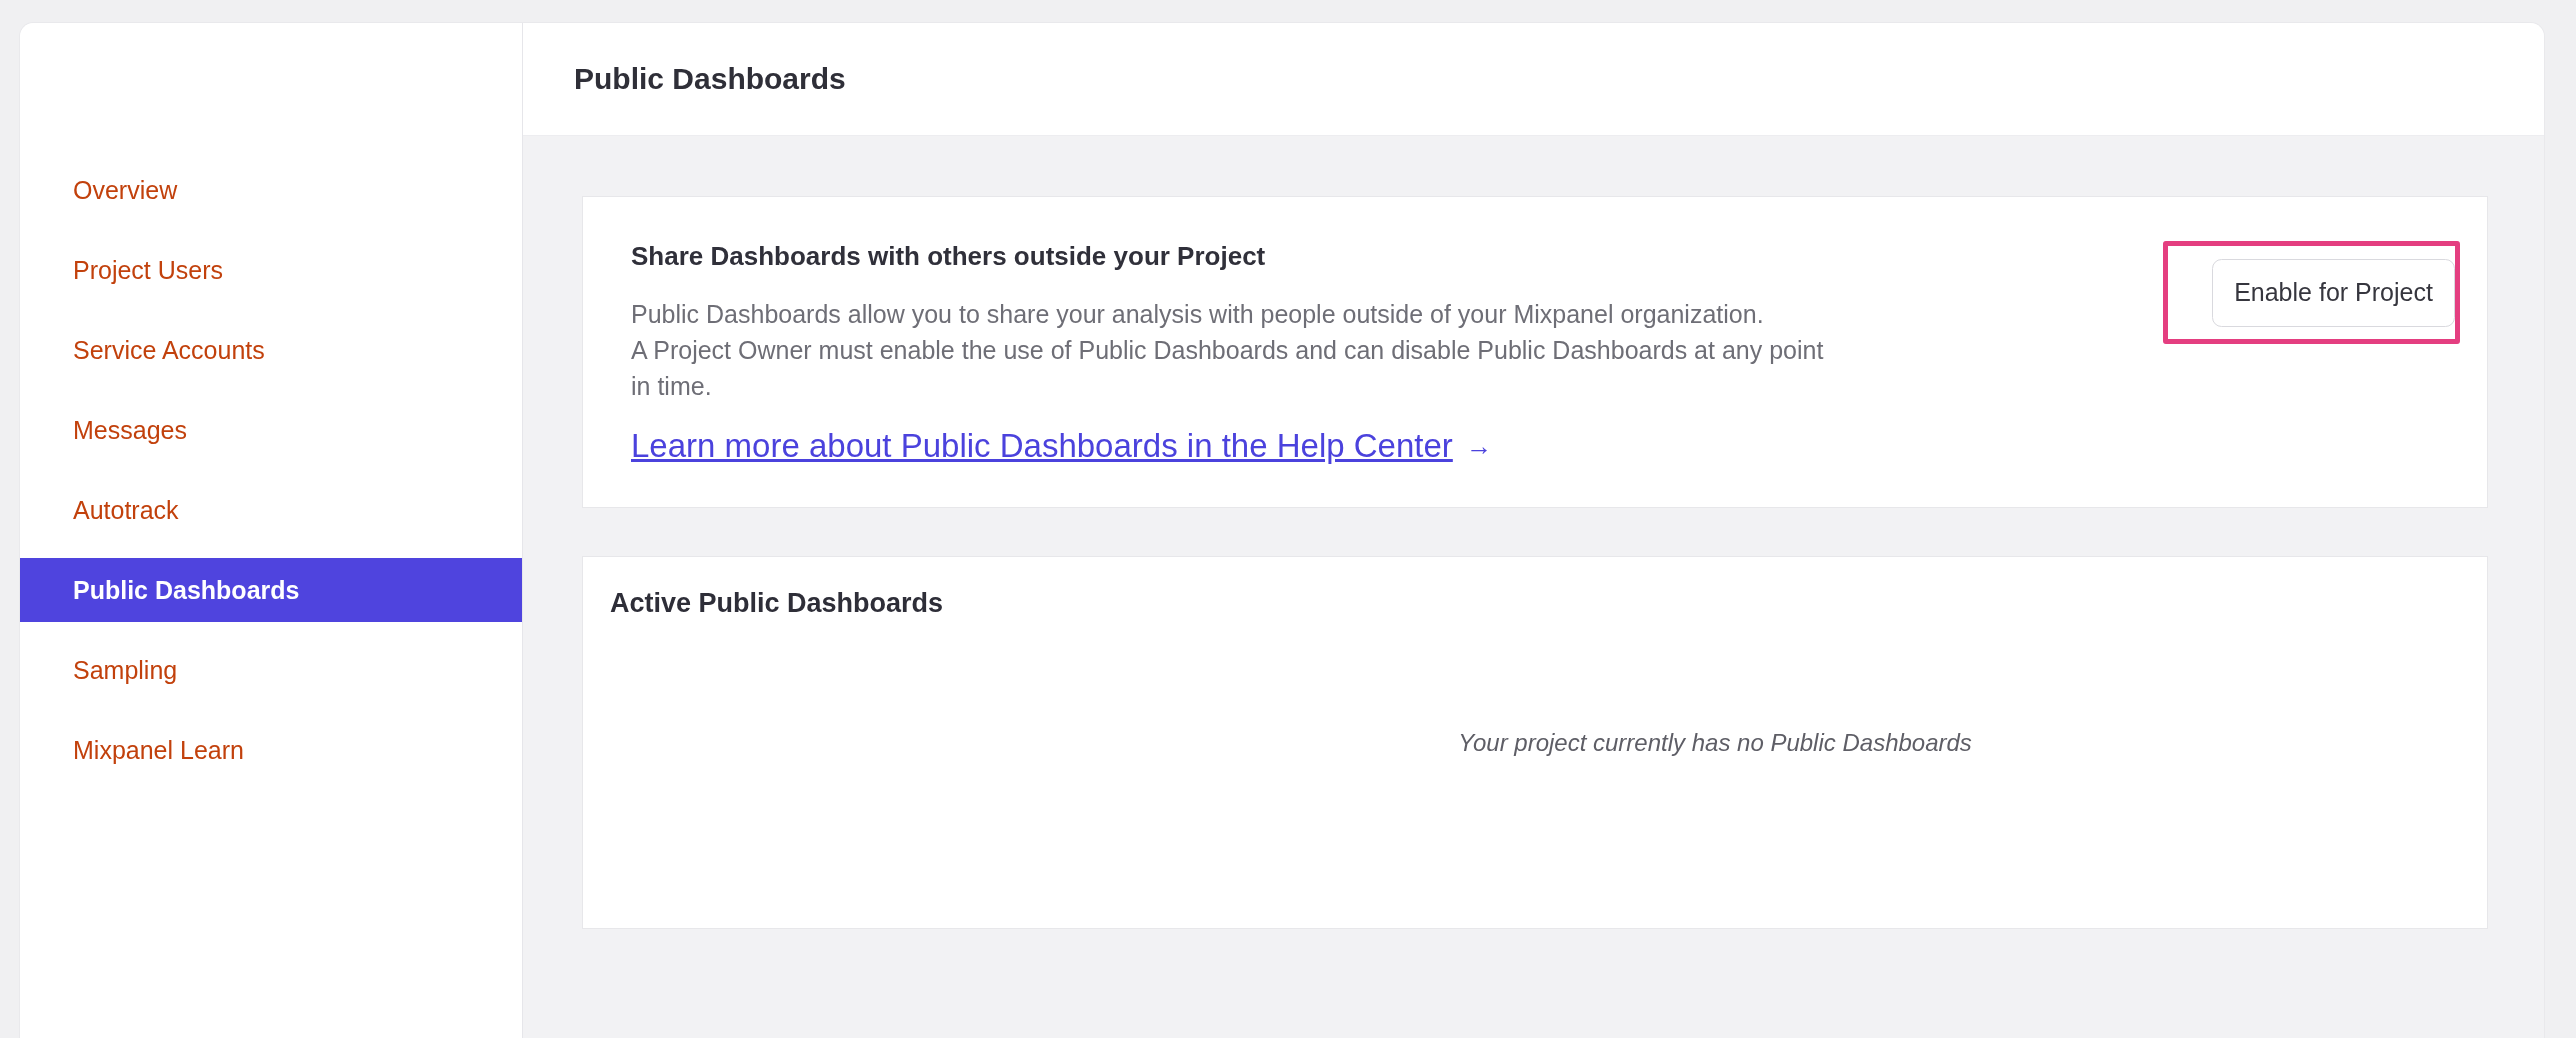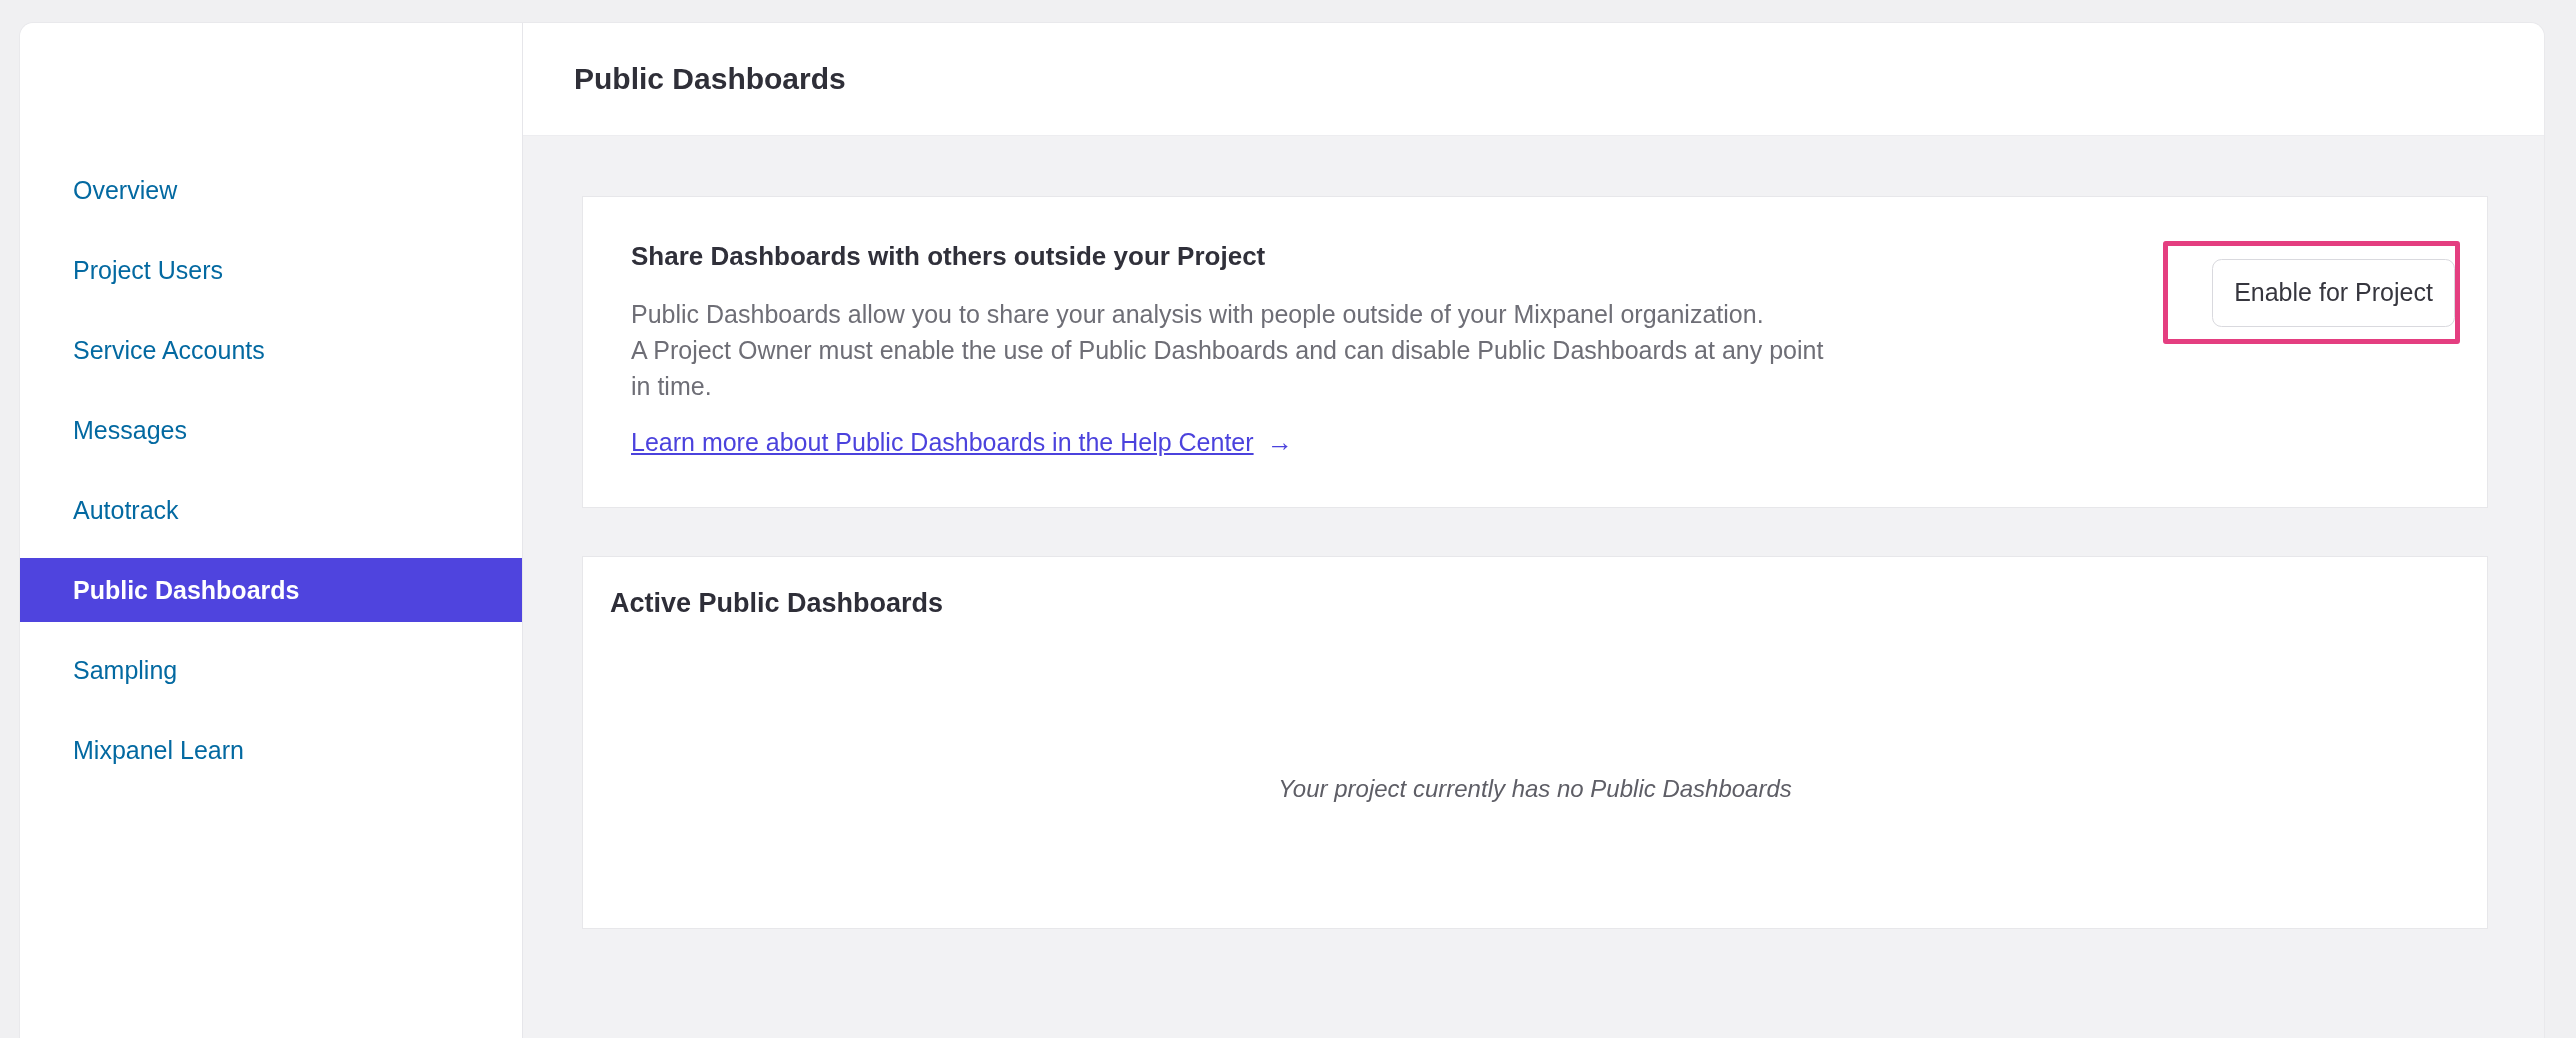--- a/index.html
+++ b/index.html
@@ -38,21 +38,21 @@
     font-weight: bold;
     letter-spacing: 1px;
     color: #2b2b33;
   }
   .nav { margin-top: 93px; display: flex; flex-direction: column; gap: 16px; }
   .nav-item {
     height: 64px;
     display: flex; align-items: center;
     padding-left: 53px;
     font-size: 25px;
-    color: #0369a1;
+    color: #c2410c;
     cursor: pointer;
     white-space: nowrap;
   }
   .nav-item.selected {
     background: var(--accent);
     color: #ffffff;
     font-weight: bold;
   }
   
   .main { flex: 1; display: flex; flex-direction: column; min-width: 0; }
@@ -64,42 +64,42 @@
     padding-left: 51px;
   }
   .page-title { font-size: 30px; font-weight: bold; color: #2f2f38; }
   .main-body { flex: 1; padding: 60px 56px 0 59px; }
   .card { background: #ffffff; border: 1px solid #e7e7ea; }
   
   .share-card { position: relative; height: 312px; padding: 44px 343px 0 48px; }
   .share-card h2 { font-size: 26px; font-weight: bold; color: #30303a; }
   .body-text { margin-top: 24px; font-size: 25px; line-height: 36px; color: #6e6e76; }
   .link-row { margin-top: 23px; display: flex; align-items: center; gap: 13.4px; }
-  .help-link { font-size: 25px; color: var(--link); text-decoration: underline; cursor: pointer; }
+  .help-link { font-size: 33px; color: var(--link); text-decoration: underline; cursor: pointer; }
   .arrow-glyph { font-size: 26px; color: var(--link); }
   .annotation {
     position: absolute; top: 44px; right: 27px;
     width: 297px; height: 103px;
     border: 5.7px solid var(--annotation);
     border-radius: 2.9px;
     background: #ffffff;
     display: flex; align-items: center; justify-content: center; padding-left: 44px;
   }
   .enable-btn {
     width: 264px; height: 68px;
     background: #ffffff;
     border: 1.9px solid #d9d9de;
     border-radius: 9.5px;
     font-family: inherit;
     font-size: 25px;
     color: #36363e;
     cursor: pointer;
   }
   
-  .table-card { margin-top: 48px; height: 373px; display: flex; flex-direction: column; }
+  .table-card { margin-top: 48px; height: 373px; display: flex; flex-direction: row; }
   .table-card-head { height: 92px; flex: none; display: flex; align-items: center; padding-left: 27px; }
   .table-card-head h2 { font-size: 27px; font-weight: bold; color: #2e2e38; }
   .table-header-row {
     height: 83px; flex: none;
     background: #f6f6f7;
     border-top: 1px solid #e6e6e9;
     border-bottom: 1px solid #e6e6e9;
     display: flex; align-items: center;
     padding-left: 45px;
     font-size: 25px;

